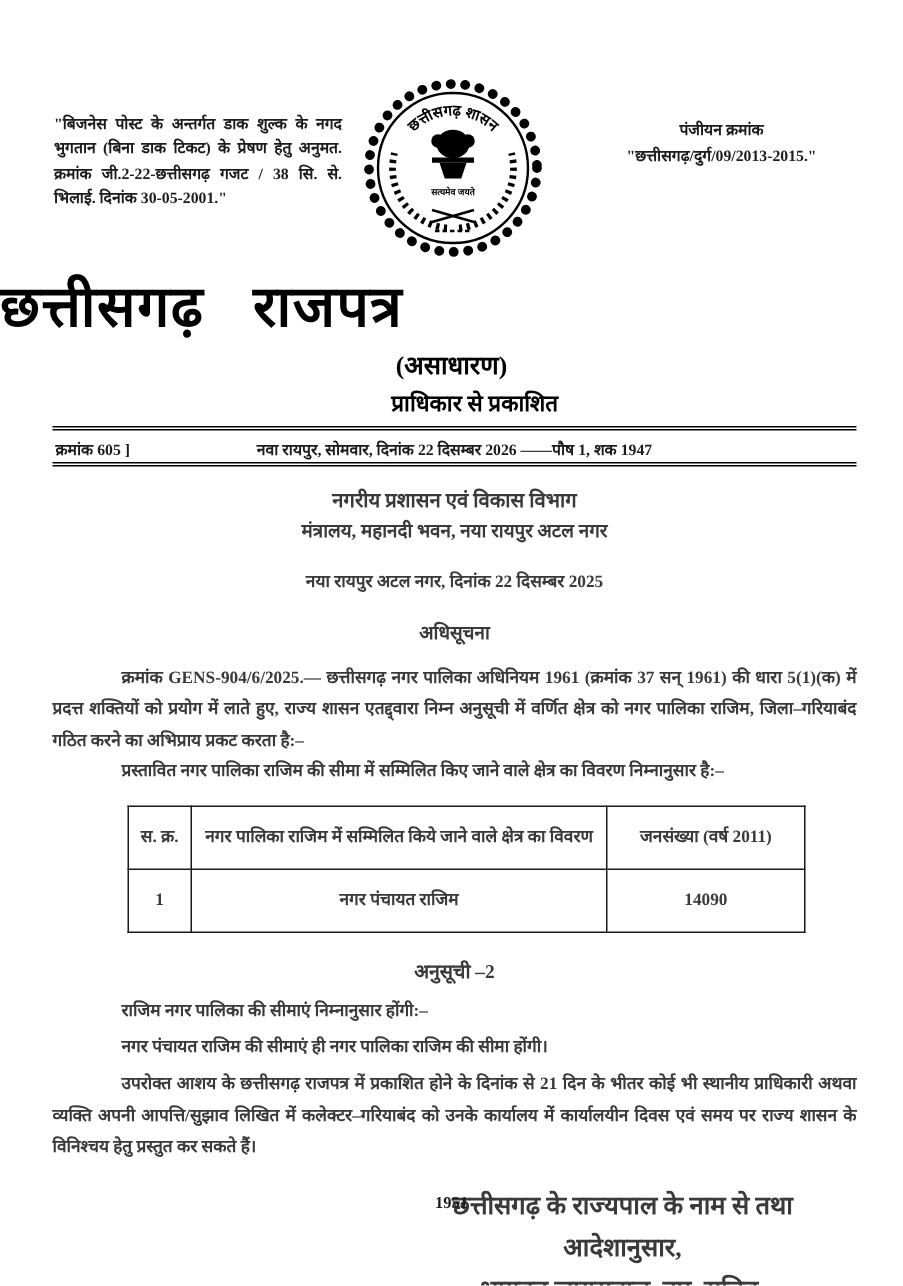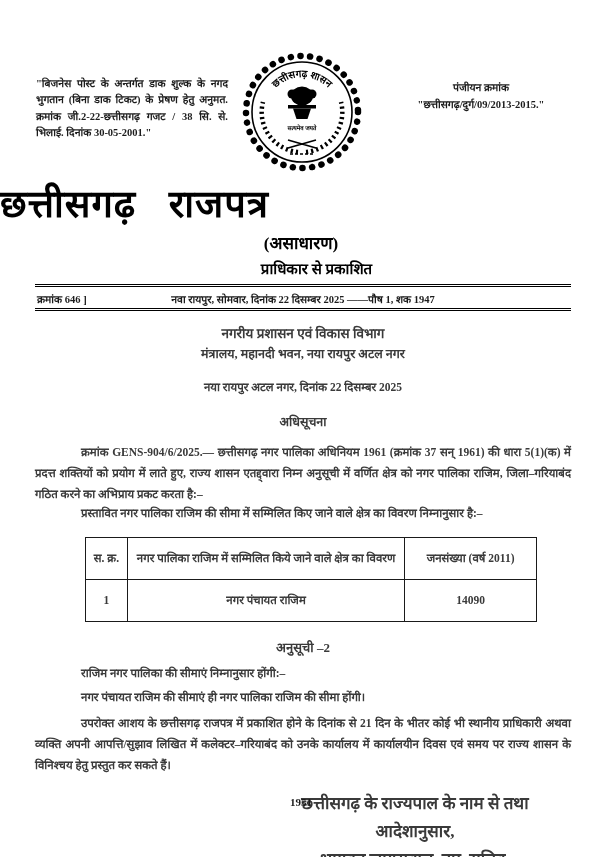--- a/index.html
+++ b/index.html
@@ -142,22 +142,22 @@
       <path d="M 50,104 L 74,104" stroke="#000" stroke-width="1.6" stroke-dasharray="3 2" fill="none"></path>
     </svg>
   </div>
 
   <div class="title">छत्तीसगढ़ राजपत्र</div>
   <div class="subtitle">(असाधारण)</div>
   <div class="publish-line">प्राधिकार से प्रकाशित</div>
 
   <div class="band">
     <div class="band-inner">
-      <span class="band-issue">क्रमांक 646 ]</span>
-      <span class="band-date">नवा रायपुर, सोमवार, दिनांक 22 दिसम्बर 2025 ——पौष 1, शक 1947</span>
+      <span class="band-issue">क्रमांक 605 ]</span>
+      <span class="band-date">नवा रायपुर, सोमवार, दिनांक 22 दिसम्बर 2026 ——पौष 1, शक 1947</span>
     </div>
   </div>
 
   <div class="doc">
     <div class="center dept">नगरीय प्रशासन एवं विकास विभाग</div>
     <div class="center addr">मंत्रालय, महानदी भवन, नया रायपुर अटल नगर</div>
     <div class="center dateline">नया रायपुर अटल नगर, दिनांक 22 दिसम्बर 2025</div>
     <div class="center notif">अधिसूचना</div>
 
     <p class="para">क्रमांक GENS-904/6/2025.— छत्तीसगढ़ नगर पालिका अधिनियम 1961 (क्रमांक 37 सन् 1961) की धारा 5(1)(क) में प्रदत्त शक्तियों को प्रयोग में लाते हुए, राज्य शासन एतद्द्वारा निम्न अनुसूची में वर्णित क्षेत्र को नगर पालिका राजिम, जिला–गरियाबंद गठित करने का अभिप्राय प्रकट करता है:–</p>

